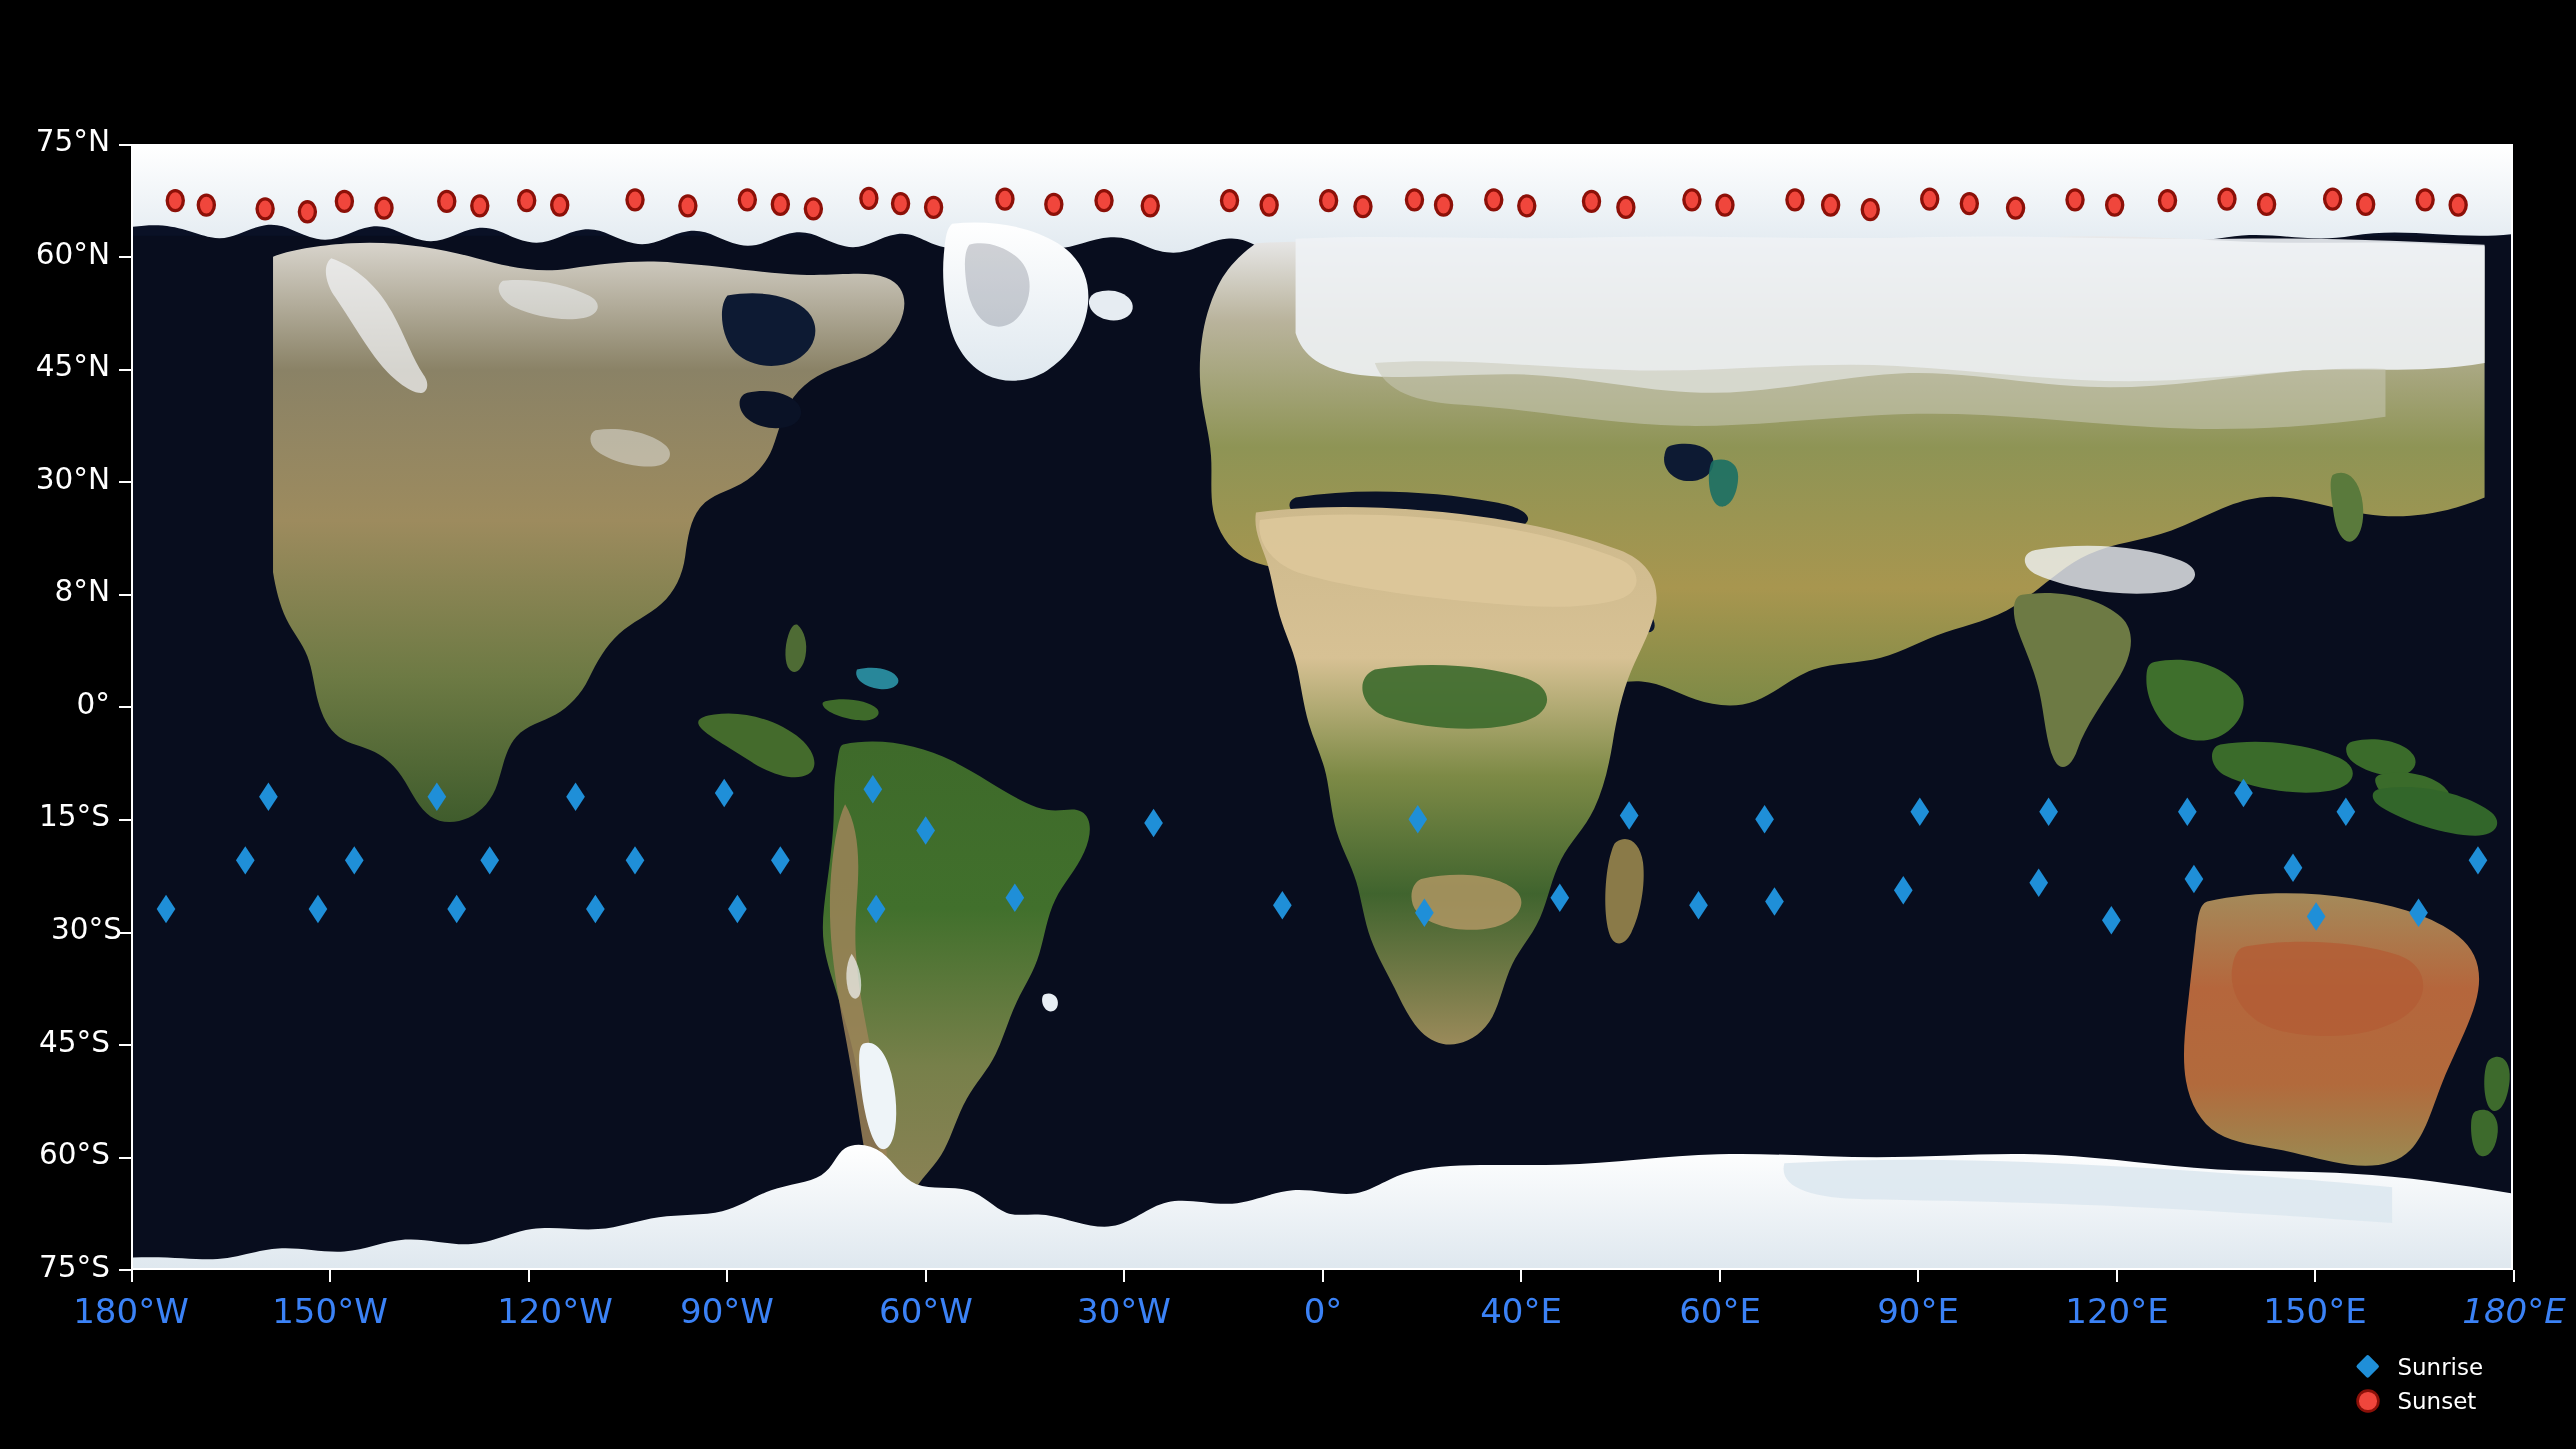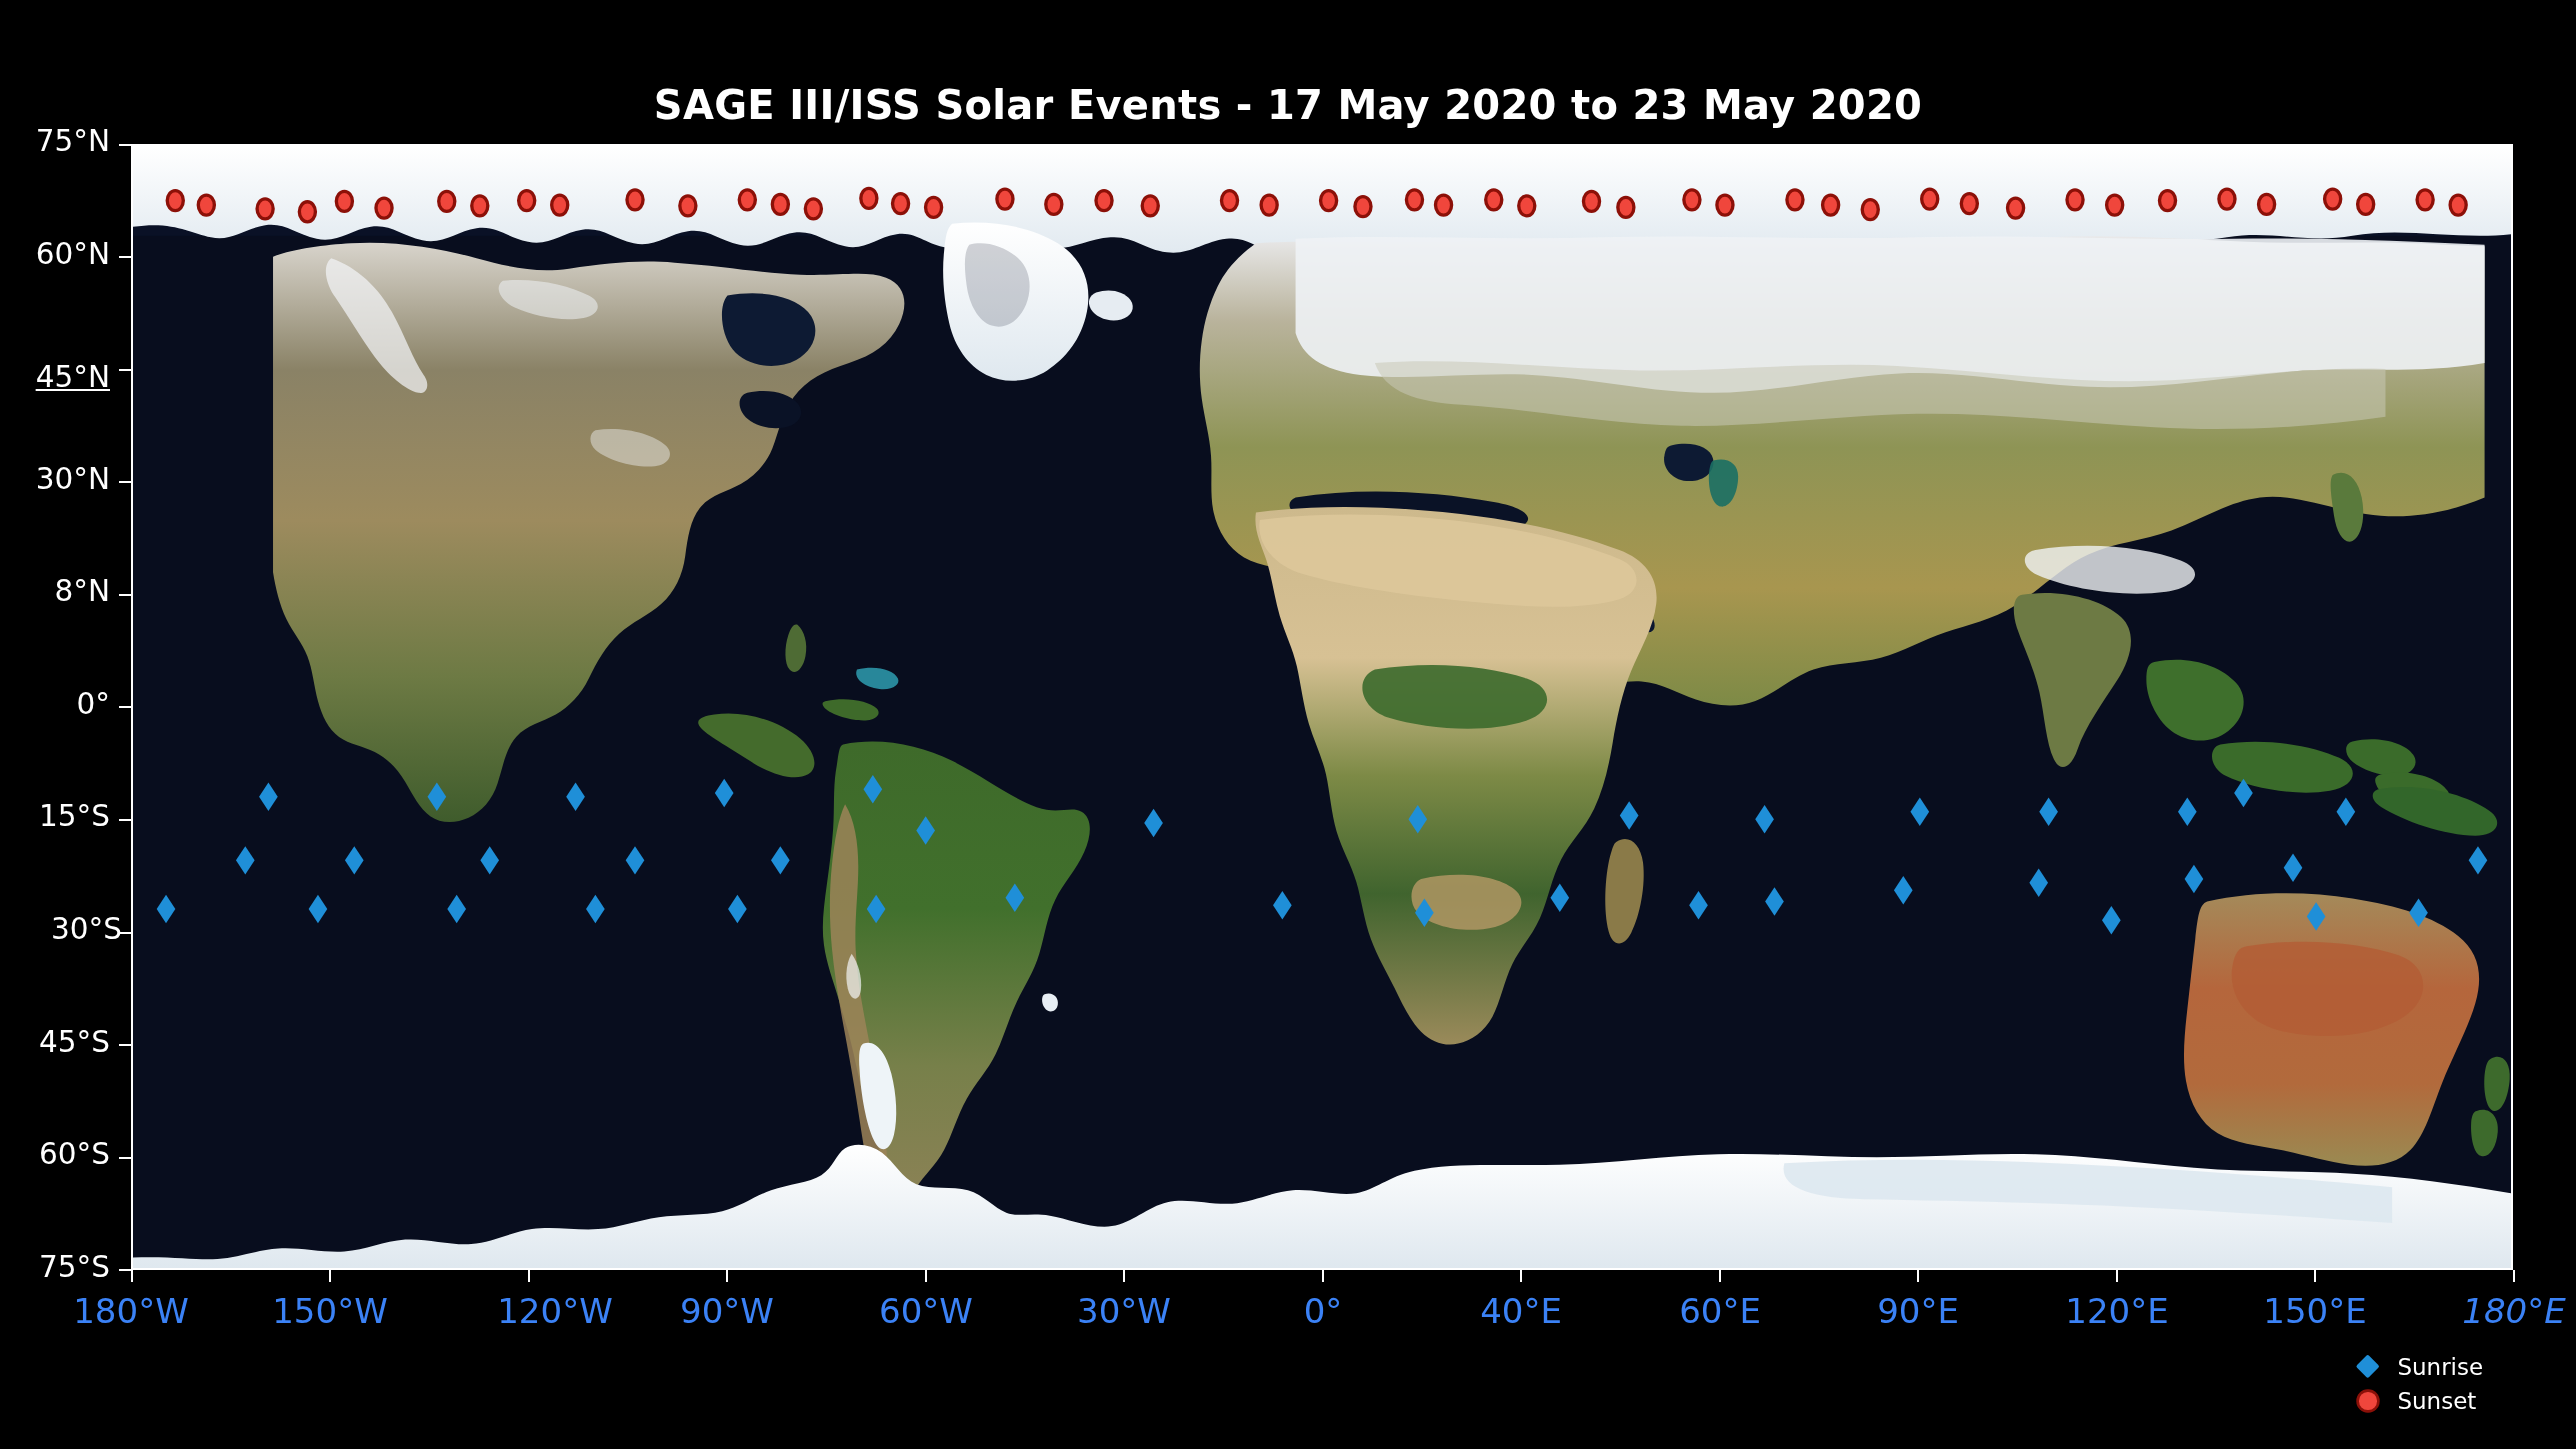--- a/index.html
+++ b/index.html
@@ -36,21 +36,20 @@
   .lsym{width:40px;display:flex;align-items:center;justify-content:center;}
   .ltxt{color:#fff;font-size:23px;margin-left:9.4px;white-space:nowrap;}
   .dia{width:17.4px;height:17.4px;transform:rotate(45deg);border-radius:2px;}
   .cir{width:17.4px;height:17.4px;border-radius:50%;}
 </style>
 </head>
 <body>
 
 <div id="root" style="background: rgb(0, 0, 0);">
 
-  <div id="title">SAGE III/ISS Solar Events - 17 May 2020 to 23 May 2020</div>
 
   <div id="plot" style="background: rgb(8, 13, 30);">
     <svg id="mapsvg" viewBox="0 0 3600 1500" preserveAspectRatio="none">
       <defs>
         <linearGradient id="gLandN" x1="0" y1="0" x2="0" y2="1">
           <stop offset="0%" stop-color="#d8d4cc"></stop>
           <stop offset="22%" stop-color="#8a8266"></stop>
           <stop offset="48%" stop-color="#9d8b5e"></stop>
           <stop offset="75%" stop-color="#6d7a44"></stop>
           <stop offset="100%" stop-color="#3f5c2c"></stop>
@@ -426,21 +425,21 @@
         <polygon points="3501.6805555555557,1047.0766666666668 3515.6205555555557,1068.3266666666668 3501.6805555555557,1089.5766666666668 3487.7405555555556,1068.3266666666668" fill="#1f8fd8"></polygon>
       </svg>
   </div>
 
   <div id="yaxis">
       <div class="ytick" style="left: 119px; top: 144px;"></div>
       <div class="ylab" style="left: 0px; width: 110px; top: 124px; right: auto;">75°N</div>
       <div class="ytick" style="left: 119px; top: 256px;"></div>
       <div class="ylab" style="left: 0px; width: 110px; top: 237px; right: auto;">60°N</div>
       <div class="ytick" style="left: 119px; top: 369px;"></div>
-      <div class="ylab" style="left: 0px; width: 110px; top: 360px; right: auto; text-decoration: underline;">45°N</div>
+      <div class="ylab" style="left: 0px; width: 110px; top: 349px; right: auto;">45°N</div>
       <div class="ytick" style="left: 119px; top: 481px;"></div>
       <div class="ylab" style="left: 0px; width: 110px; top: 462px; right: auto;">30°N</div>
       <div class="ytick" style="left: 119px; top: 594px;"></div>
       <div class="ylab" style="left: 0px; width: 110px; top: 574px; right: auto;">8°N</div>
       <div class="ytick" style="left: 119px; top: 706px;"></div>
       <div class="ylab" style="left: 0px; width: 110px; top: 687px; right: auto;">0°</div>
       <div class="ytick" style="left: 119px; top: 819px;"></div>
       <div class="ylab" style="left: 0px; width: 110px; top: 799px; right: auto;">15°S</div>
       <div class="ytick" style="left: 119px; top: 932px;"></div>
       <div class="ylab" style="left: 0px; width: 110px; top: 912px; right: auto; margin-left: 12px;">30°S</div>

